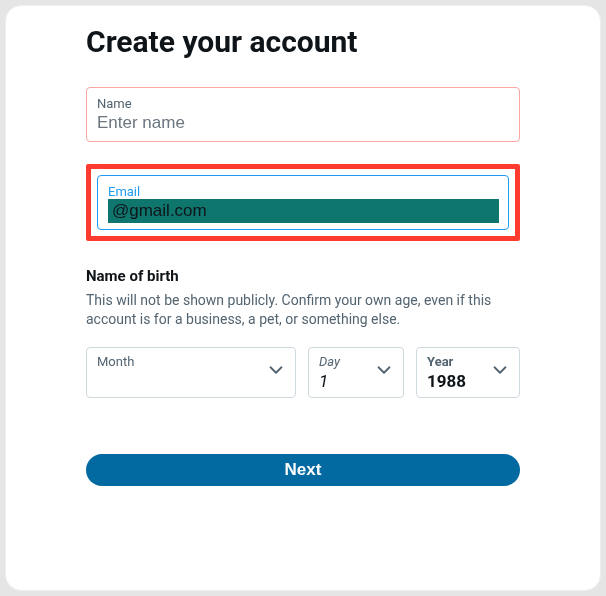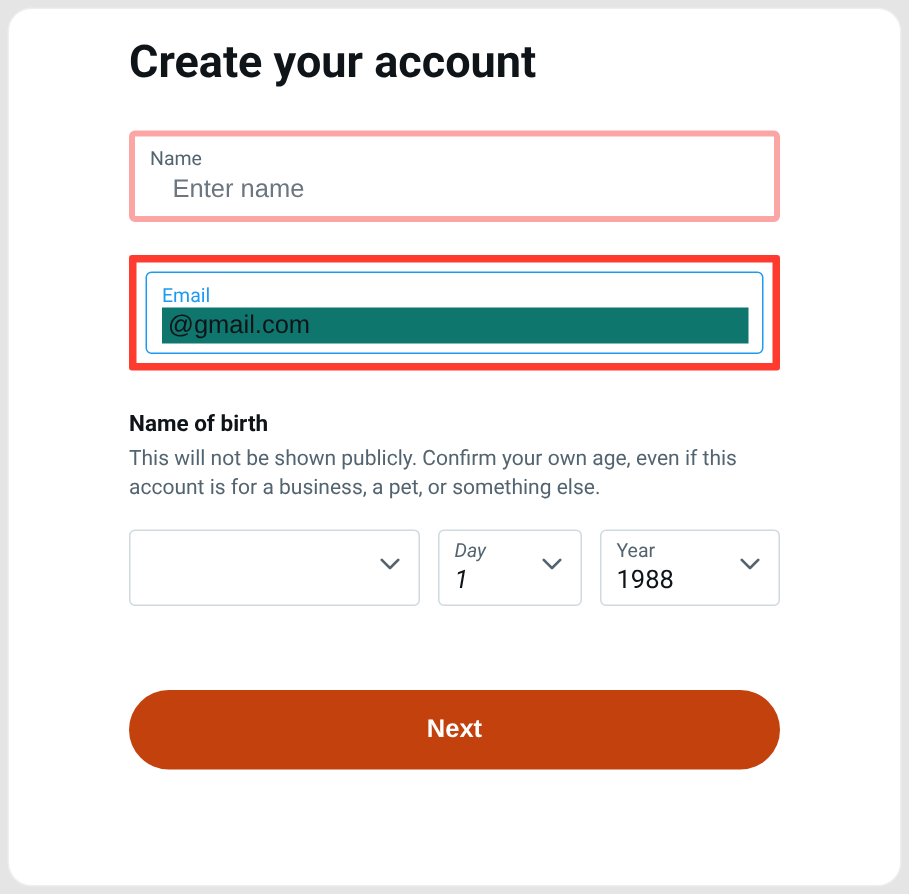--- a/index.html
+++ b/index.html
@@ -56,41 +56,40 @@
       padding: 0 80px;
     }
     .title {
       font-size: 30px;
       font-weight: 700;
       color: #0f1419;
       margin-top: 18px;
       margin-bottom: 28px;
     }
     .field {
-      border: 4px solid #fca5a5;
+      border: 1px solid #fca5a5;
       border-radius: 4px;
       padding: 8px 8px 6px 10px;
       margin-bottom: 22px;
       position: relative;
     }
     .field-label {
       font-size: 13px;
       color: #536471;
       display: block;
       margin-bottom: 0px;
     }
     .field-input {
       border: none;
       outline: none;
       font-size: 17px;
       color: #a21caf;
       width: 100%;
       background: transparent;
       padding: 2px 0;
-      margin-left: 15px;
     }
     .field-input::placeholder {
       color: #6b7680;
     }
     .email-highlight {
       border: 5px solid #ff3b30;
       border-radius: 2px;
       padding: 6px;
       margin-bottom: 26px;
     }
@@ -136,21 +135,21 @@
     .select-field {
       border: 1px solid #cfd9de;
       border-radius: 4px;
       padding: 6px 8px 4px 10px;
       position: relative;
       display: flex;
       flex-direction: column;
     }
     .select-field.month { flex: 1 1 auto; }
     .select-field.day { width: 96px; font-style: italic; }
-    .select-field.year { width: 120px; }
+    .select-field.year { width: 104px; font-weight: bold; }
     .select-label {
       font-size: 13px;
       color: #536471;
     }
     .select-value {
       font-size: 17px;
       color: #0f1419;
       padding: 2px 0;
     }
     .chevron {
@@ -160,22 +159,22 @@
       transform: translateY(-50%);
     }
     .chevron svg {
       width: 22px;
       height: 22px;
       stroke: #536471;
     }
     .next-btn {
       margin-top: 56px;
       width: 100%;
-      height: 53px;
-      background: #c2410c;
+      height: 32px;
+      background: #0369a1;
       color: #fff;
       font-size: 17px;
       font-weight: 700;
       border: none;
       border-radius: 28px;
       cursor: pointer;
     }
   </style>
 </head>
 <body>
@@ -197,20 +196,21 @@
           <input class="email-input" type="text" value="@gmail.com" style="">
         </div>
       </div>
     </div>
 
     <div class="dob-title">Name of birth</div>
     <div class="dob-desc">This will not be shown publicly. Confirm your own age, even if this account is for a business, a pet, or something else.</div>
 
     <div class="dob-selects">
       <div class="select-field month">
+        <span class="select-label">Month</span>
         <span class="chevron">
           <svg viewBox="0 0 24 24" fill="none" stroke-width="2" stroke-linecap="round" stroke-linejoin="round">
               <polyline points="6 9 12 15 18 9"></polyline>
             </svg>
         </span>
       </div>
       <div class="select-field day">
         <span class="select-label">Day</span>
         <span class="select-value">1</span>
         <span class="chevron">

